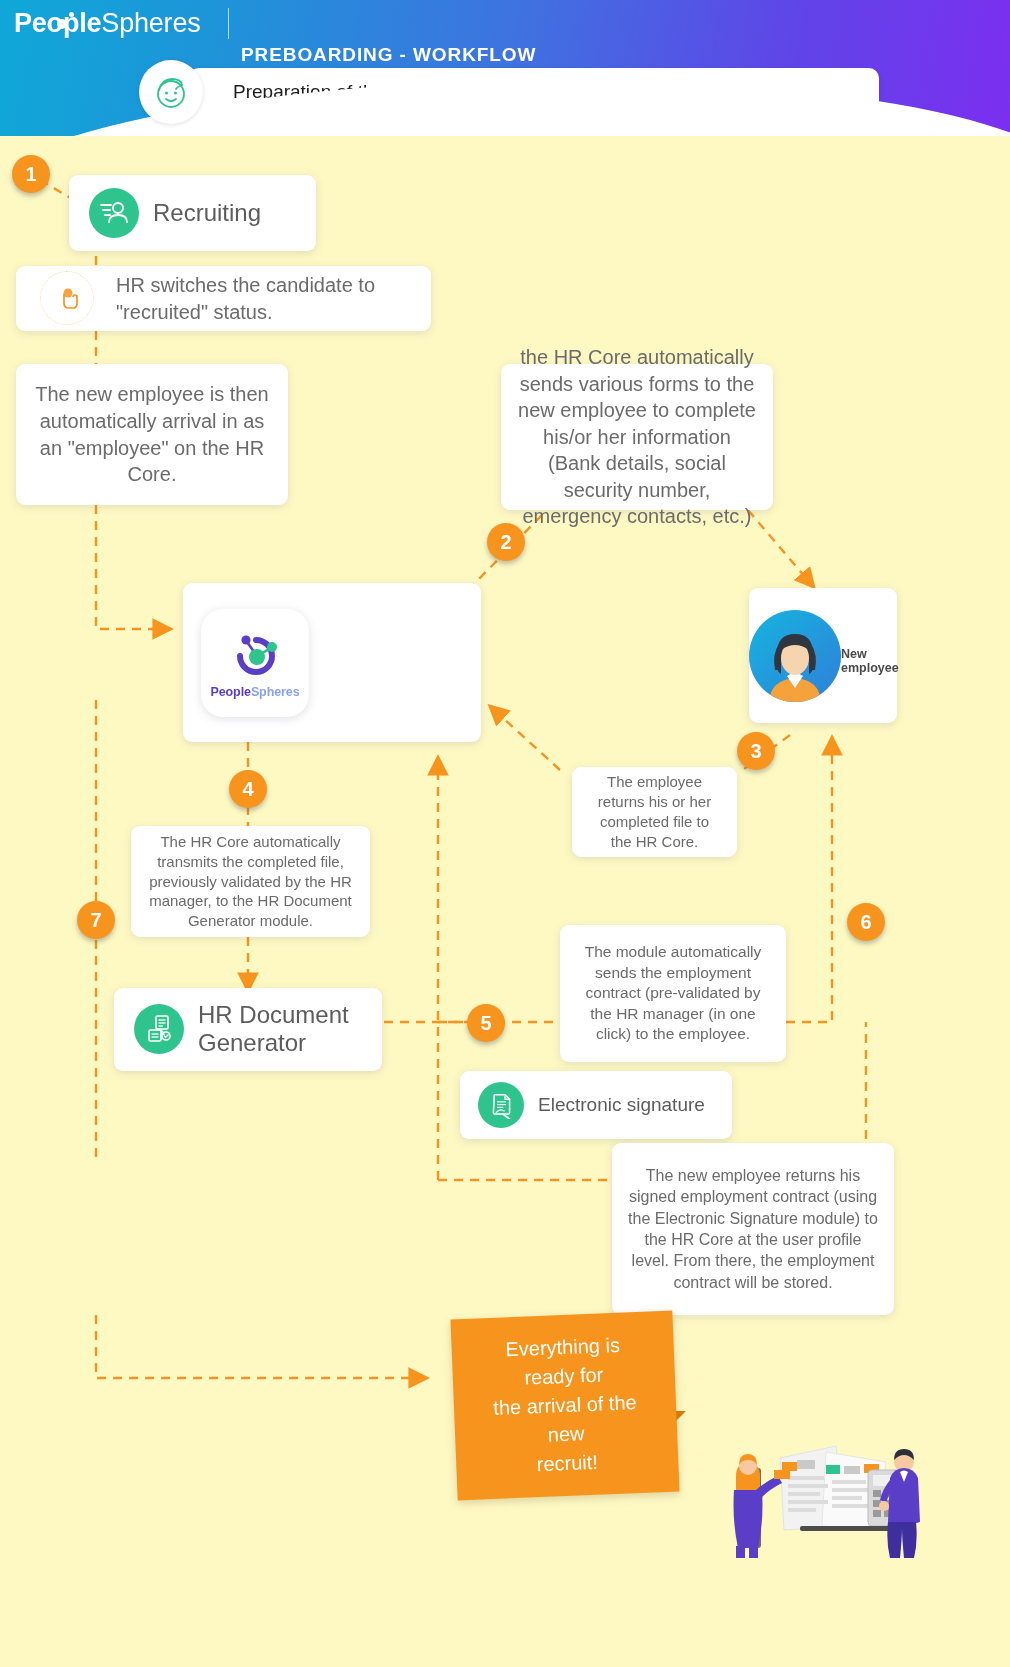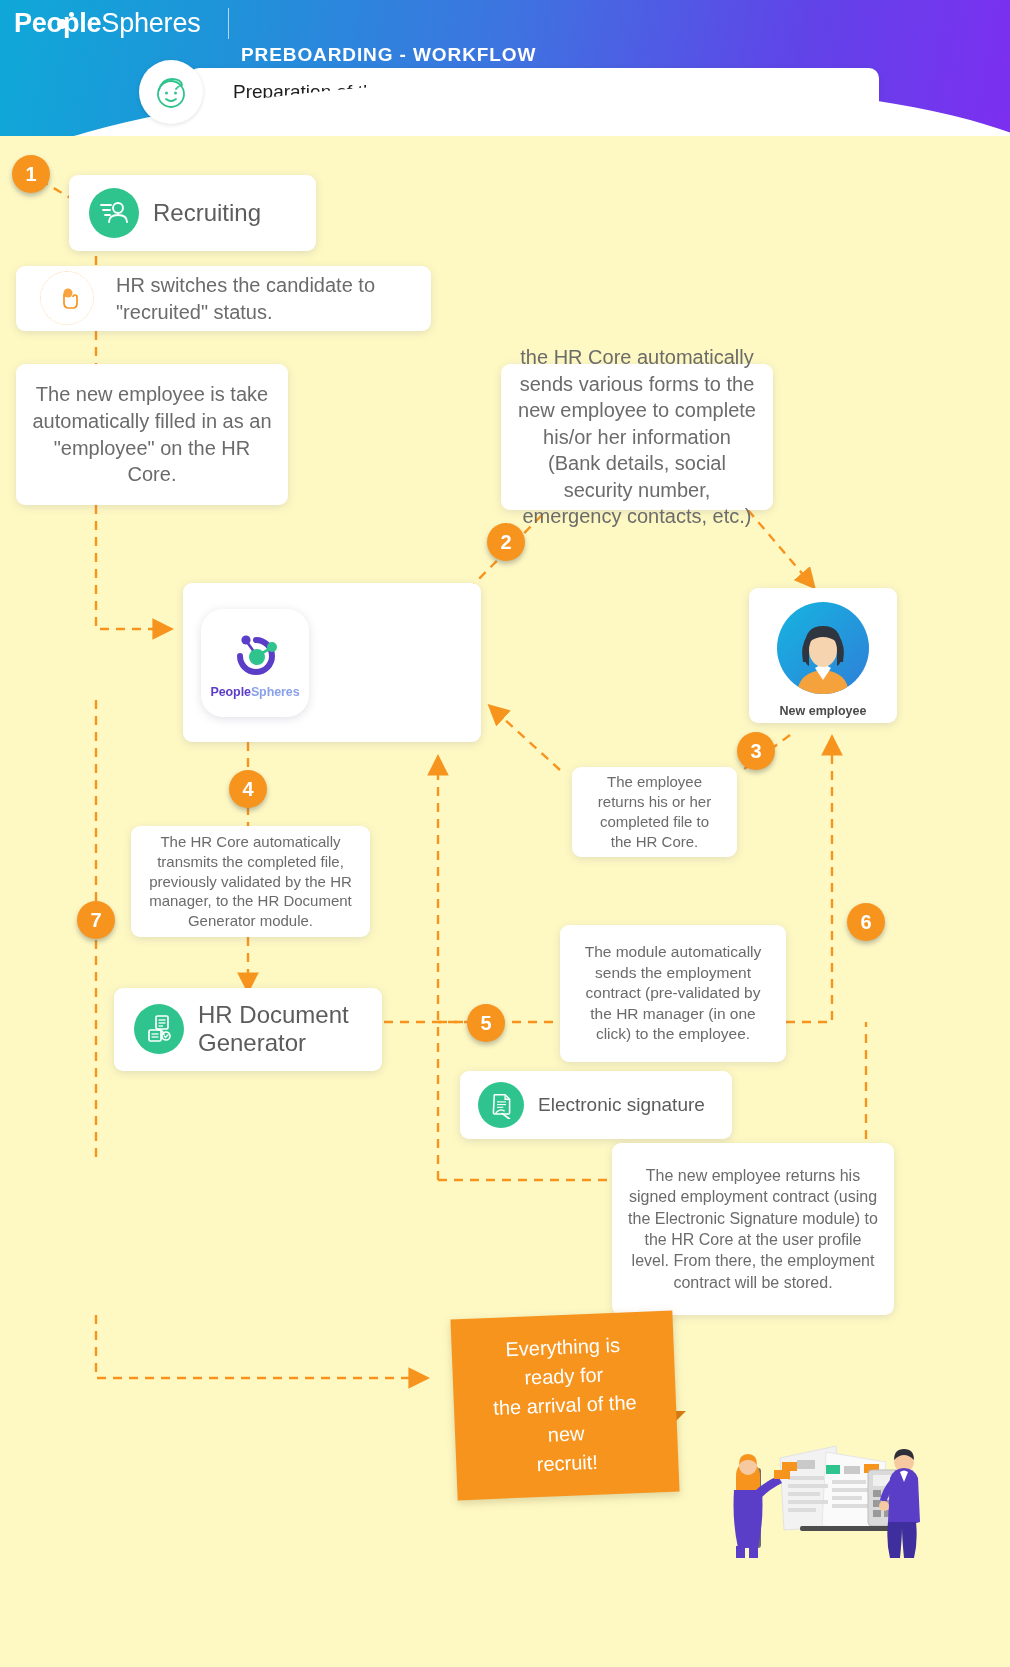--- a/index.html
+++ b/index.html
@@ -93,21 +93,21 @@
     box-shadow:0 2px 10px rgba(120,120,150,.22);
     display:flex; flex-direction:column; align-items:center; justify-content:center;
     flex:none;
   }
   .plat-logo-text { font-size:12.5px; margin-top:3px; letter-spacing:-0.1px; }
   .plat-logo-text .p1 { color:#5b3ec8; font-weight:700; }
   .plat-logo-text .p2 { color:#8aa0e8; font-weight:600; }
   .plat-name { font-size:23px; color:#5c5c5c; line-height:1.28; }
 
   
-  .emp-card { display:flex; flex-direction:column; align-items:center; padding:14px 0 10px; }
+  .emp-card { display:flex; flex-direction:row; align-items:center; padding:14px 0 10px; }
   .emp-caption { font-size:12.5px; color:#4a4a4a; margin-top:6px; font-weight:600; }
 
   
   .ribbon {
     position:absolute; z-index:6;
     background:#f7941e; color:#ffffff; font-size:20px; line-height:1.45;
     text-align:center; padding:18px 26px;
     box-shadow:0 3px 8px rgba(120,90,40,.25);
   }
   .ribbon-fold {
@@ -211,21 +211,21 @@
     <span>HR switches the candidate to "recruited" status.</span>
   </div>
   <div style="position:absolute; left:40px; top:271px; width:54px; height:54px; border-radius:50%; background:#fff; border:1.5px dotted #fcd9a8; display:flex; align-items:center; justify-content:center; z-index:5;">
     <svg width="28" height="28" viewBox="0 0 28 28">
       <circle cx="15" cy="9" r="4.5" fill="#F7941E" opacity=".85"></circle>
       <path d="M11 10 L11 19 q0 5 5 5 l4 0 q4 0 4-5 l0-6 q0-2-2-2 q-2 0-2 2" fill="none" stroke="#F7941E" stroke-width="1.7" stroke-linejoin="round"></path>
     </svg>
   </div>
 
   <div class="note" style="left:16px; top:364px; width:272px; height:141px;">
-    <span>The new employee is take automatically filled in as an "employee" on the HR Core.</span>
+    <span>The new employee is then automatically arrival in as an "employee" on the HR Core.</span>
   </div>
 
   <div class="note" style="left:501px; top:364px; width:272px; height:146px;">
     <span>the HR Core automatically sends various forms to the new employee to complete his/or her information (Bank details, social security number, emergency contacts, etc.)</span>
   </div>
   <div class="badge" style="left:487px; top:523px;">2</div>
 
   <div class="card" style="left:183px; top:583px; width:298px; height:159px; display:flex; align-items:center; gap:16px; padding:0 18px;">
     <div class="plat-inner">
       <svg width="62" height="56" viewBox="0 0 62 56">

